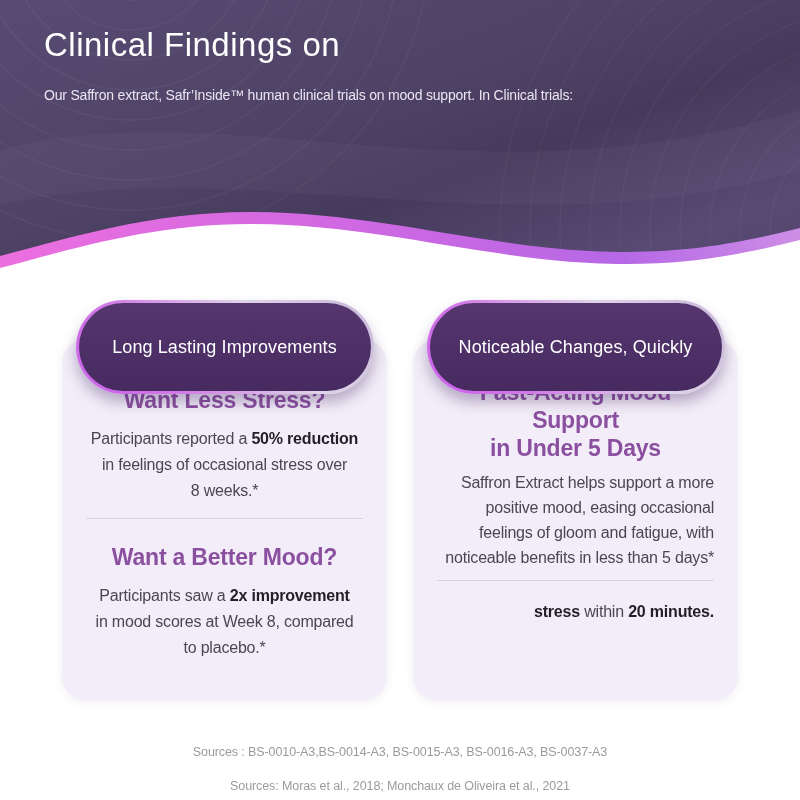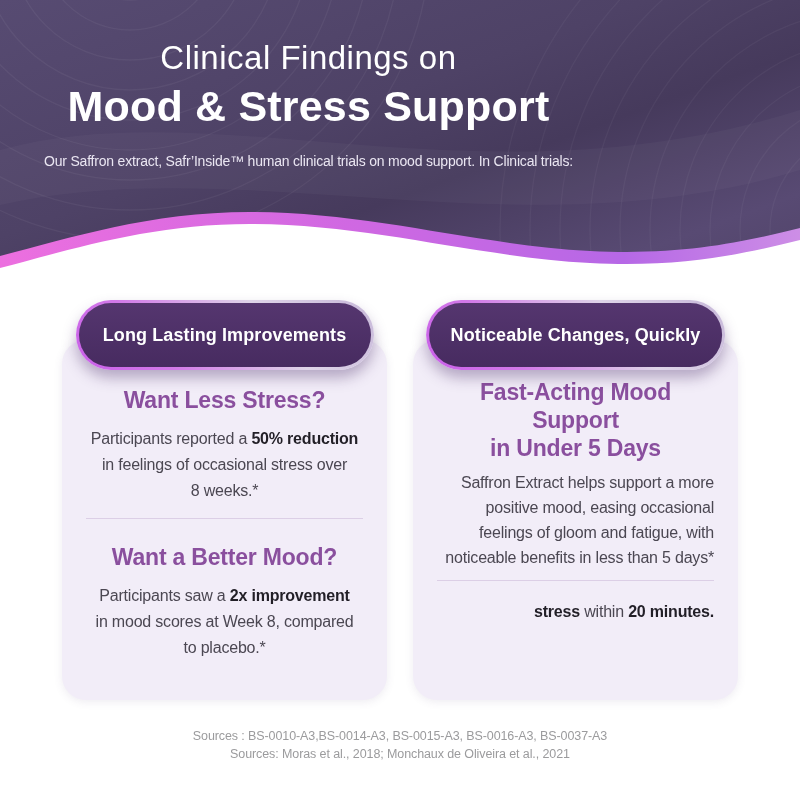--- a/index.html
+++ b/index.html
@@ -7,21 +7,21 @@
     position:relative;width:800px;height:800px;overflow:hidden;background:#ffffff;
     font-family:"Liberation Sans", sans-serif;
   }
   
   .hero{
     position:absolute;top:0;left:0;width:800px;height:300px;
     background:linear-gradient(160deg,#574b72 0%,#4e4266 40%,#463a5c 58%,#584a73 82%,#4f4266 100%);
     overflow:hidden;
   }
   .hero svg{position:absolute;top:0;left:0;display:block;}
-  .hero-text{position:absolute;left:44px;top:38px;z-index:3;text-align:center;}
+  .hero-text{position:absolute;left:44px;top:25px;z-index:3;}
   .title1{
     color:#ffffff;font-size:33px;font-weight:400;letter-spacing:.5px;line-height:40px;
   }
   .title2{
     color:#ffffff;font-size:43px;font-weight:800;letter-spacing:.2px;line-height:50px;margin-top:3px;
   }
   .subtitle{
     color:#eae6f2;font-size:14px;font-weight:400;letter-spacing:-.2px;line-height:20px;margin:20px 0 0 0;
   }
   
@@ -32,24 +32,24 @@
   .card-left{left:62px;}
   .card-right{left:413px;}
   .pill{
     position:absolute;top:-40px;left:50%;transform:translateX(-50%);
     border-radius:999px;padding:3px;
     background:linear-gradient(50deg,#c95fe9 0%,#d27ae8 28%,#ded4e8 65%,#c7b8d9 100%);
     box-shadow:0 8px 14px rgba(70,40,100,.35);
     z-index:4;white-space:nowrap;
   }
   .pill-inner{
-    min-width:248px;height:64px;padding:0 22px;border-radius:999px;
+    min-width:248px;height:64px;padding:12px 22px;border-radius:999px;
     background:linear-gradient(180deg,#55366f 0%,#472b60 100%);
     display:flex;align-items:center;justify-content:center;
-    color:#ffffff;font-size:18px;font-weight:700;letter-spacing:.1px;
+    color:#ffffff;font-size:18px;font-weight:400;letter-spacing:.1px;
   }
   .card-content{padding:46px 24px 0 24px;text-align:center;}
   .card-right .card-content{padding-top:38px;}
   .sec-heading{
     color:#8a4f9e;font-size:23px;font-weight:800;letter-spacing:-.2px;line-height:28px;
     margin:0 0 12px 0;
   }
   .card-right .sec-heading{margin-bottom:8px;}
   .sec-body{
     color:#4b4752;font-size:16px;letter-spacing:-.2px;line-height:26px;margin:0;white-space:nowrap;
@@ -58,21 +58,21 @@
   .sec-body strong{color:#221f27;font-weight:700;}
   .divider{
     border:none;border-top:1px solid #dccfe6;margin:14px 0 24px 0;
   }
   .card-right .divider{margin:10px 0 18px 0;}
   
   .sources{
     position:absolute;top:727px;left:0;width:800px;text-align:center;
     color:#9b9b9d;font-size:12.5px;letter-spacing:-.1px;line-height:18px;
   }
-  .sources div{margin:0;}
+  .sources div{margin:16px;}
 </style>
 </head>
 <body>
 
 <div class="canvas">
 
   <header class="hero">
     <svg width="800" height="300" viewBox="0 0 800 300" aria-hidden="true">
       <g fill="none" stroke="rgba(255,255,255,0.05)" stroke-width="1.3">
         <circle cx="130" cy="-60" r="60"></circle>
@@ -107,21 +107,20 @@
           <stop offset="0.45" stop-color="#cf68e2"></stop>
           <stop offset="0.78" stop-color="#b668e6"></stop>
           <stop offset="1" stop-color="#cd8ee6"></stop>
         </linearGradient>
       </defs>
       <path d="M0,256 C70,238 150,212 250,212 C370,212 470,244 590,251 C680,256 745,242 800,228 L800,300 L0,300 Z" fill="url(#waveGrad)"></path>
       <path d="M0,268 C70,250 150,224 250,224 C370,224 470,256 590,263 C680,268 745,254 800,240 L800,300 L0,300 Z" fill="#ffffff"></path>
     </svg>
     <div class="hero-text">
       <div class="title1">Clinical Findings on</div>
-      <div class="title2">Mood &amp; Stress Support</div>
       <p class="subtitle">Our Saffron extract, Safr’Inside™ human clinical trials on mood support. In Clinical trials:</p>
     </div>
   </header>
 
   <section class="card card-left">
     <div class="pill">
       <div class="pill-inner">Long Lasting Improvements</div>
     </div>
     <div class="card-content">
       <h3 class="sec-heading">

